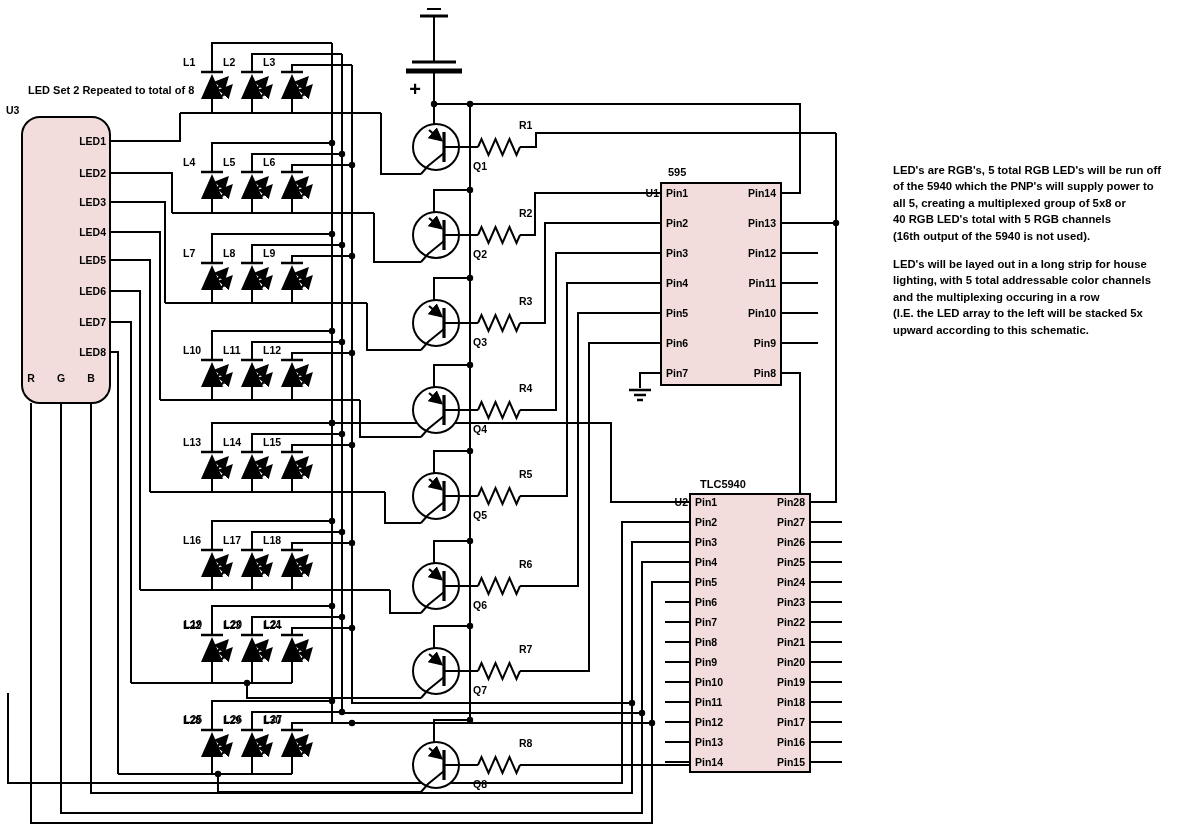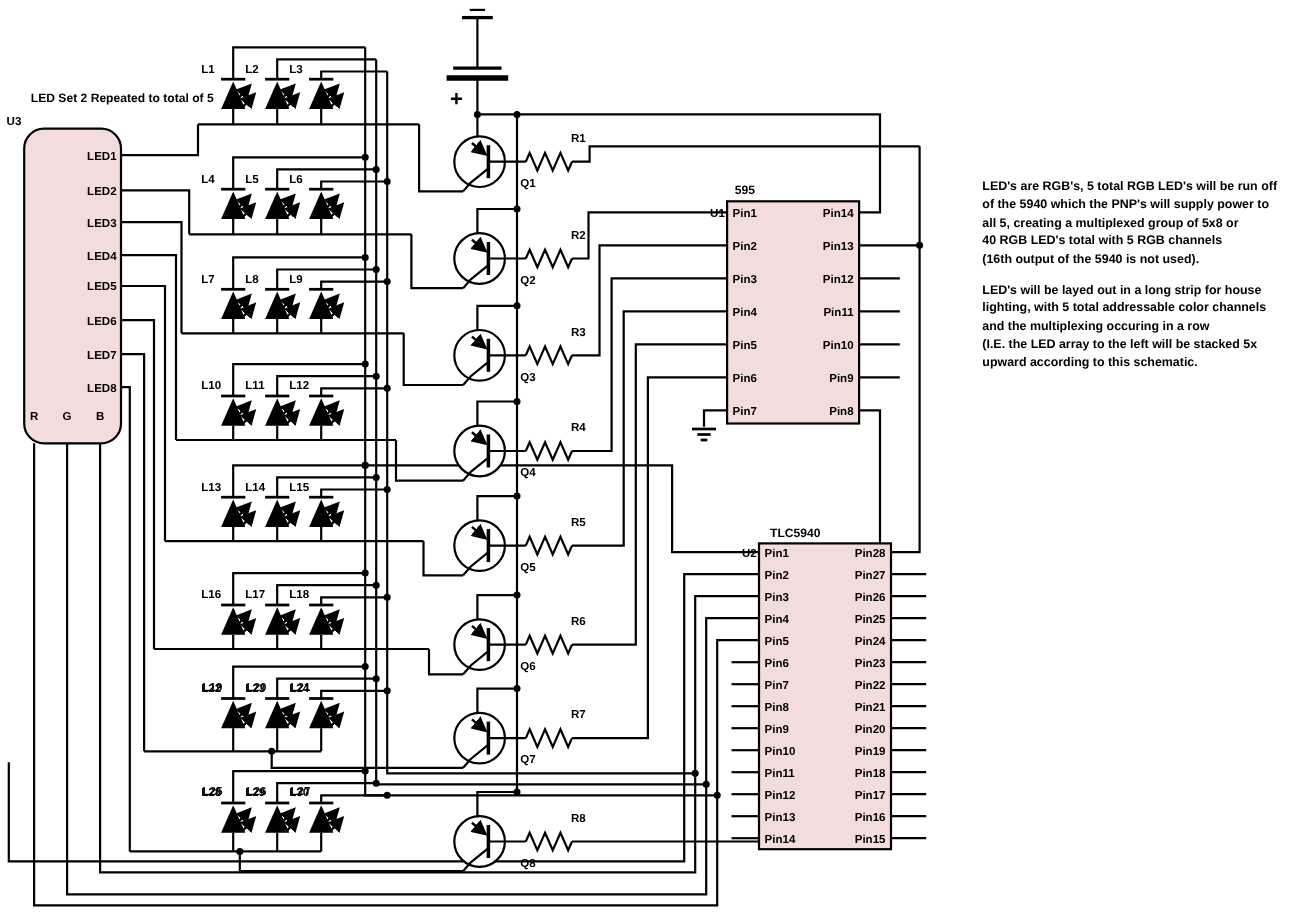--- a/index.html
+++ b/index.html
@@ -9,21 +9,21 @@
   svg text{font-family:"Liberation Sans","DejaVu Sans",sans-serif;font-weight:bold;fill:#000;}
   .annotation{position:absolute;left:893px;top:162px;width:300px;
               font-size:11.3px;font-weight:bold;color:#000;line-height:16.4px;}
   .annotation .para{margin:0 0 12px 0;}
   .schem-title{position:absolute;left:28px;top:84px;font-size:11px;font-weight:bold;color:#000;}
 </style>
 </head>
 <body>
 
 <div id="stage">
-  <div class="schem-title">LED Set 2 Repeated to total of 5</div>
+  <div class="schem-title">LED Set 2 Repeated to total of 8</div>
   <svg id="schem" width="1186" height="829" viewBox="0 0 1186 829">
       <defs>
         <marker id="ah" viewBox="0 0 10 10" refX="8" refY="5" markerWidth="6.5" markerHeight="6.5" orient="auto">
           <path d="M0,0 L10,5 L0,10 z" fill="#000000"></path>
         </marker>
       </defs>
       <g>
         <polyline points="434,104 470,104 800,104 800,193 781,193" fill="none" stroke="#000000" stroke-width="2"></polyline>
         <circle cx="434" cy="104" r="3.2" fill="#000000"></circle>
         <circle cx="470" cy="104" r="3.2" fill="#000000"></circle>

